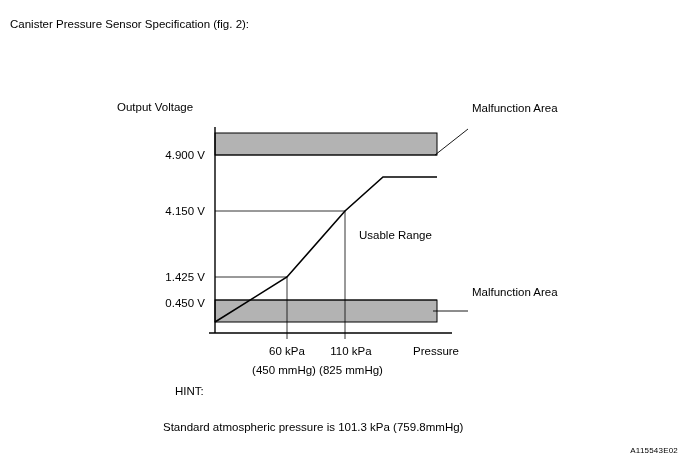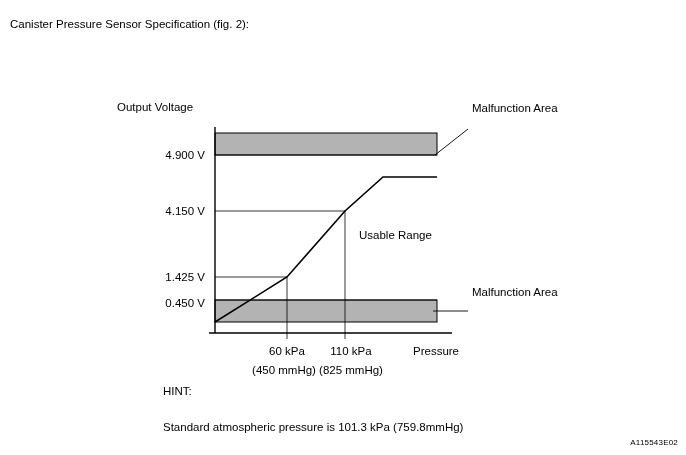--- a/index.html
+++ b/index.html
@@ -37,26 +37,26 @@
     height: 360px;
   }
   svg { display: block; }
   .hint-block {
     position: absolute;
     left: 163px;
     top: 378px;
     font-size: 11.5px;
     line-height: 26px;
   }
-  .hint-label { display: block; }
+  .hint-label { display: block; margin-left: 12px; }
   .hint-text  { display: block; margin-top: 10px; }
   .docid {
     position: absolute;
     right: 8px;
-    bottom: 8px;
+    bottom: 0;
     font-size: 8px;
     letter-spacing: .2px;
     color: #000;
     text-align: center;
   }
   .svgtext {
     font-family: "Liberation Sans", sans-serif;
     font-size: 11.5px;
     fill: #000;
   }

